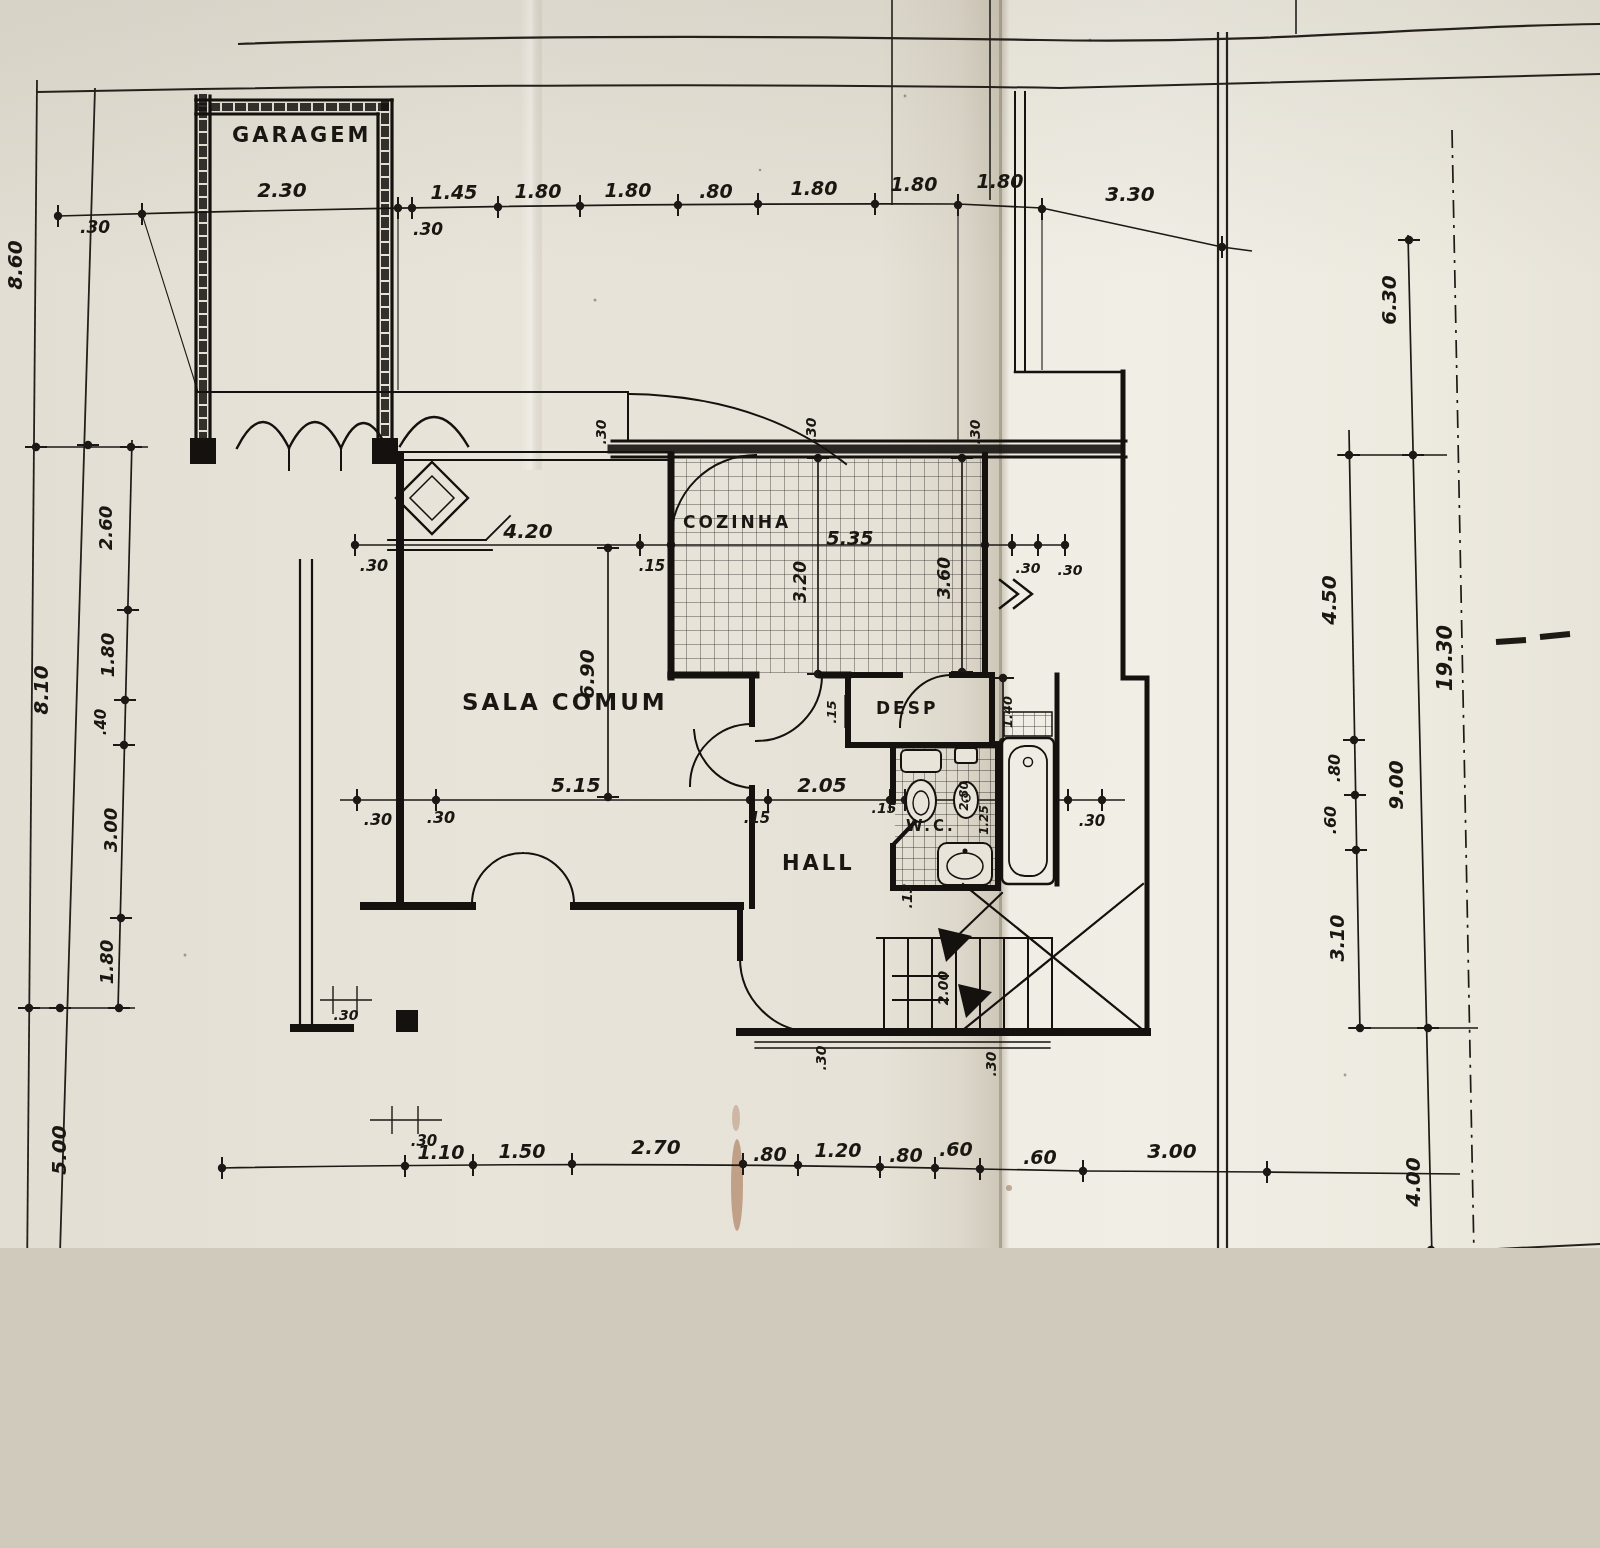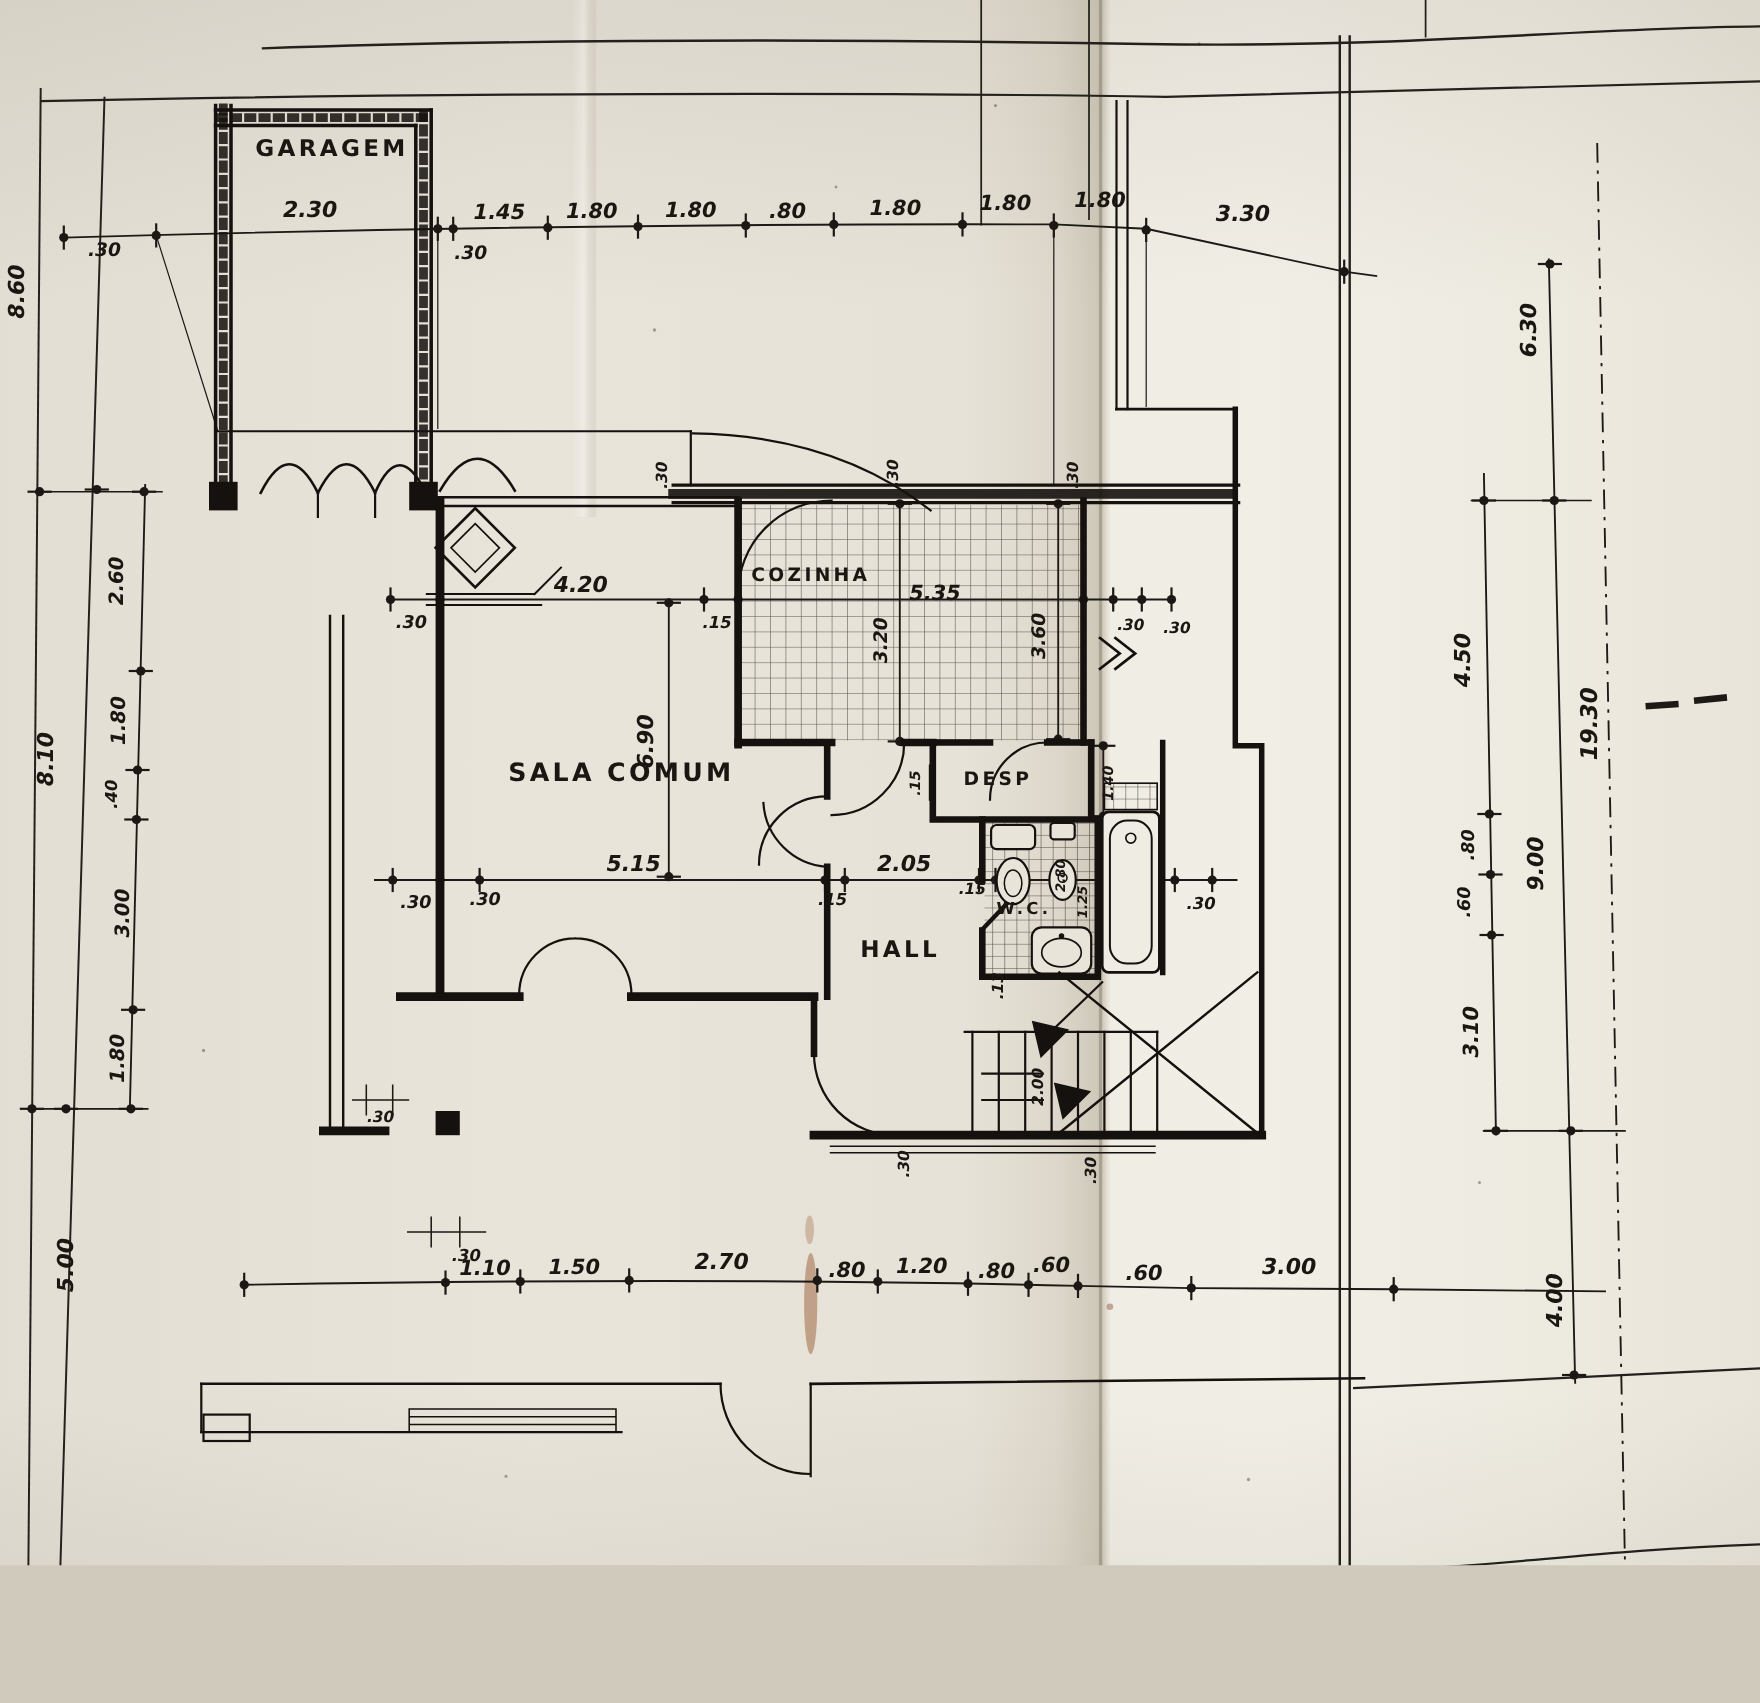--- a/index.html
+++ b/index.html
@@ -1,16 +1,16 @@
 <!DOCTYPE html>
 <html><head>
 <meta charset="utf-8">
 <style>
   html,body{margin:0;padding:0;background:#cfcabc;}
-  .page{position:relative;width:1600px;height:1423px;overflow:hidden;}
+  .page{position:relative;width:1600px;height:1248px;overflow:hidden;}
   svg{display:block;}
   text{fill:#1a1712;}
   .room{font-family:"DejaVu Sans",sans-serif;font-weight:700;letter-spacing:3px;}
   .dim{font-family:"DejaVu Sans",sans-serif;font-style:italic;font-weight:600;}
 </style>
 </head>
 <body>
 
 <div class="page">
 <svg width="1600" height="1548" viewBox="0 0 1600 1548">

